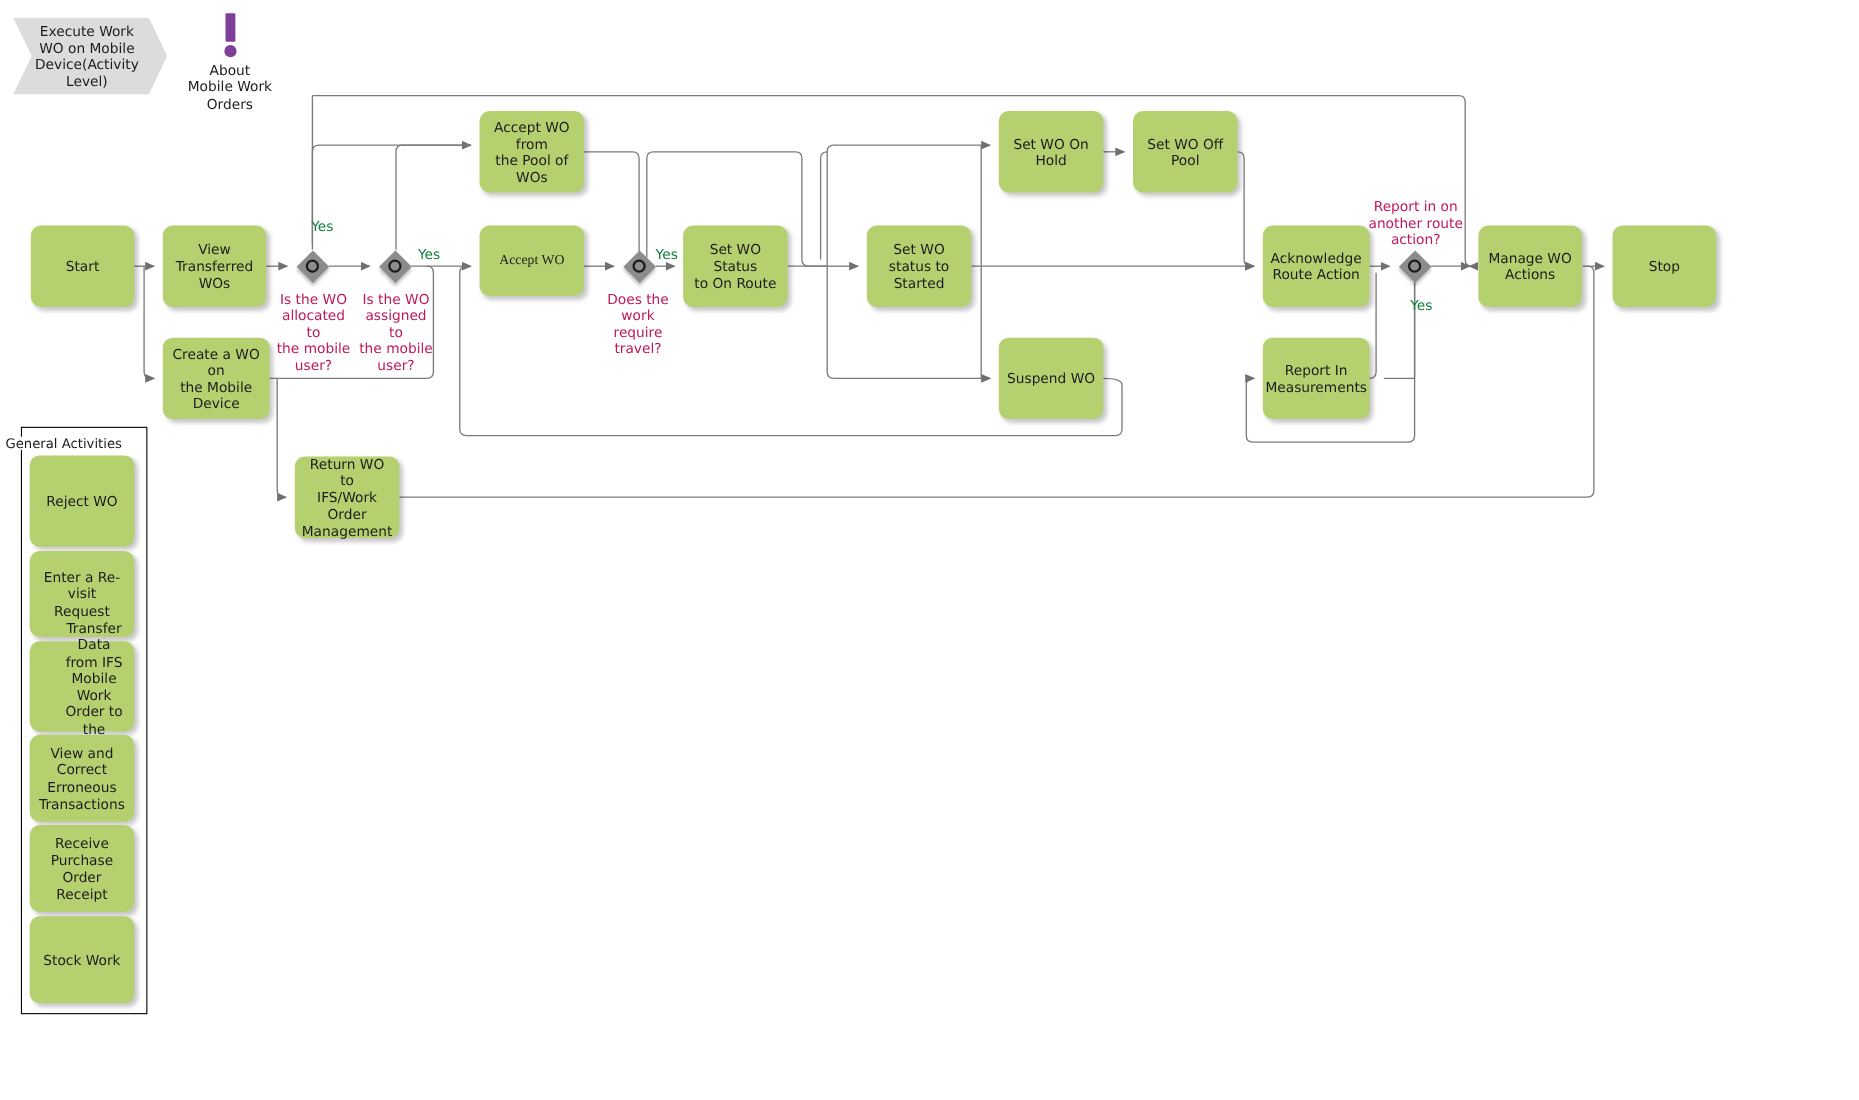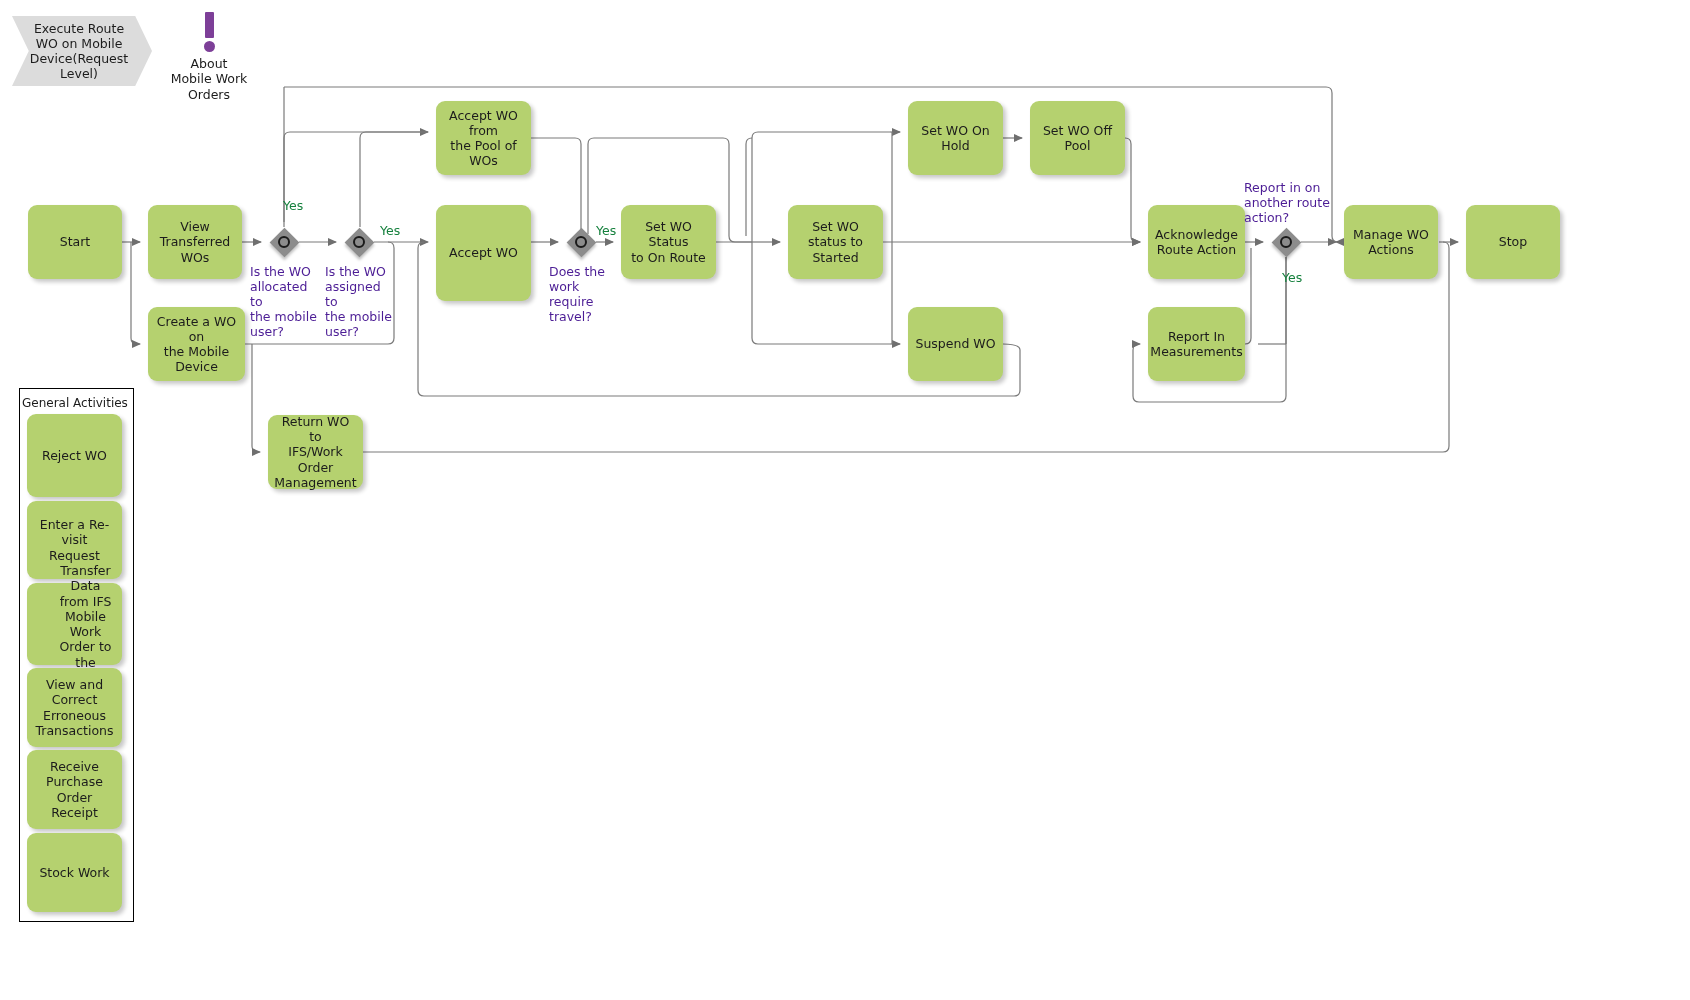--- a/index.html
+++ b/index.html
@@ -52,30 +52,30 @@
     position:absolute;left:0;top:0;width:21px;height:21px;margin:4.5px;
     background:#8c8c8c;transform:rotate(45deg);
     box-shadow:2px 2px 3px rgba(0,0,0,0.25);
   }
   .gw .ring{
     position:absolute;left:9px;top:9px;width:12px;height:12px;
     border:2.2px solid #1a1a1a;border-radius:50%;background:#8c8c8c;
     box-sizing:border-box;
   }
   .gw-label{
-    position:absolute;font-size:12.5px;line-height:1.2;color:#4c1d95;
-    text-align:left;white-space:pre-line;
+    position:absolute;font-size:12.5px;line-height:1.2;color:#be185d;
+    text-align:center;white-space:pre-line;
   }
 
   
   .elabel{position:absolute;font-size:12.5px;color:#15803d;line-height:1;white-space:nowrap;}
 
   
   .group-box{position:absolute;border:1.6px solid #000;background:transparent;}
-  .group-title{position:absolute;font-size:12px;color:#1c1c1c;background:#fff;padding:0 2px;line-height:1;margin-left:17px;}
+  .group-title{position:absolute;font-size:12px;color:#1c1c1c;background:#fff;padding:0 2px;line-height:1;}
 </style>
 </head>
 <body>
 
 <div id="stage">
 
   <svg id="wires" viewBox="0 0 1690 1000" xmlns="http://www.w3.org/2000/svg">
     <defs>
       <marker id="ah" markerWidth="9" markerHeight="8" refX="8" refY="4" orient="auto" markerUnits="userSpaceOnUse">
         <path d="M0,0 L9,4 L0,8 Z" fill="#6f6f6f"></path>
@@ -144,21 +144,21 @@
       <path d="M252,344 L252,446 Q252,452 258,452 L260,452" marker-end="url(#ah)"></path>
 
       <path d="M363,452 L1443,452 Q1449,452 1449,446 L1449,248 Q1449,242 1443,242"></path>
 
       <path d="M1439,242 L1458,242" marker-end="url(#ah)"></path>
 
     </g>
   </svg>
 
   <div class="chevron" style="left:12px;top:16px;width:140px;height:70px;">
-    <span>Execute Route WO on Mobile Device(Request Level)</span>
+    <span>Execute Work WO on Mobile Device(Activity Level)</span>
   </div>
 
   <div class="info-wrap" style="left:170px;top:12px;width:78px;">
     <div class="info-bar"></div>
     <div class="info-dot"></div>
     <div class="info-label">About
 Mobile Work
 Orders</div>
   </div>
 
@@ -171,21 +171,21 @@
       </div>
       <div class="node" style="left: 148px; top: 205px; width: 94px; height: 74px;">
         <span>View<br>Transferred<br>WOs</span>
       </div>
       <div class="node" style="left: 148px; top: 307px; width: 97px; height: 74px;">
         <span>Create a WO on<br>the Mobile<br>Device</span>
       </div>
       <div class="node" style="left: 436px; top: 101px; width: 95px; height: 74px;">
         <span>Accept WO from<br>the Pool of WOs</span>
       </div>
-      <div class="node" style="left: 436px; top: 205px; width: 95px; height: 96px;">
+      <div class="node" style="left: 436px; top: 205px; width: 95px; height: 64px; font-family: Liberation Serif, serif;">
         <span>Accept WO</span>
       </div>
       <div class="node" style="left: 621px; top: 205px; width: 95px; height: 74px;">
         <span>Set WO Status<br>to On Route</span>
       </div>
       <div class="node" style="left: 788px; top: 205px; width: 95px; height: 74px;">
         <span>Set WO status to<br>Started</span>
       </div>
       <div class="node" style="left: 908px; top: 101px; width: 95px; height: 74px;">
         <span>Set WO On Hold</span>

